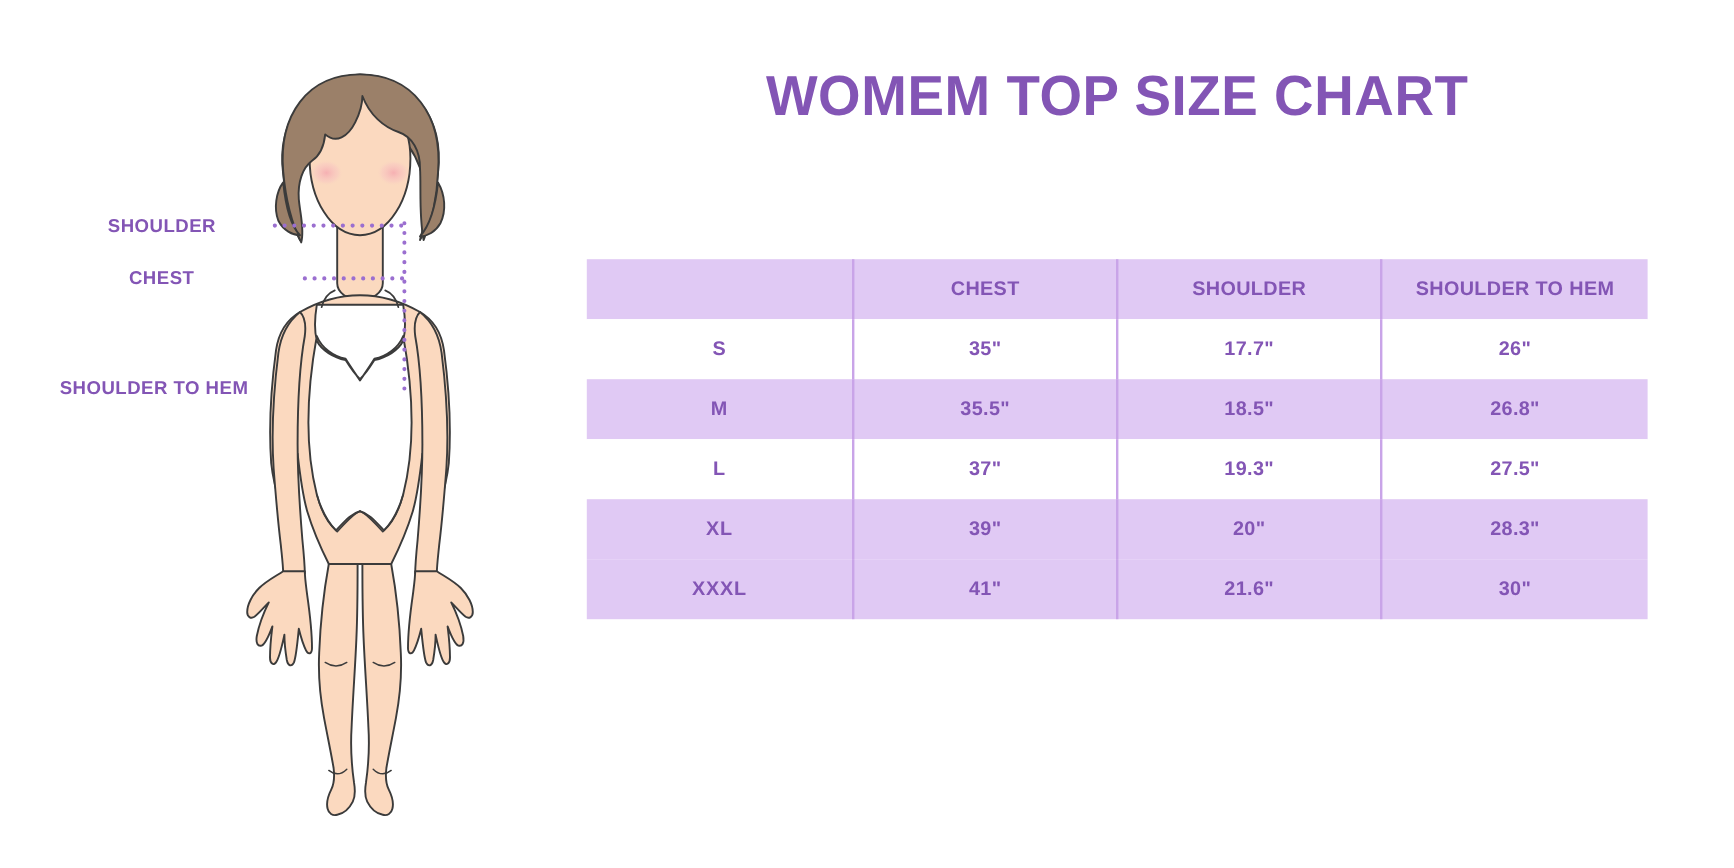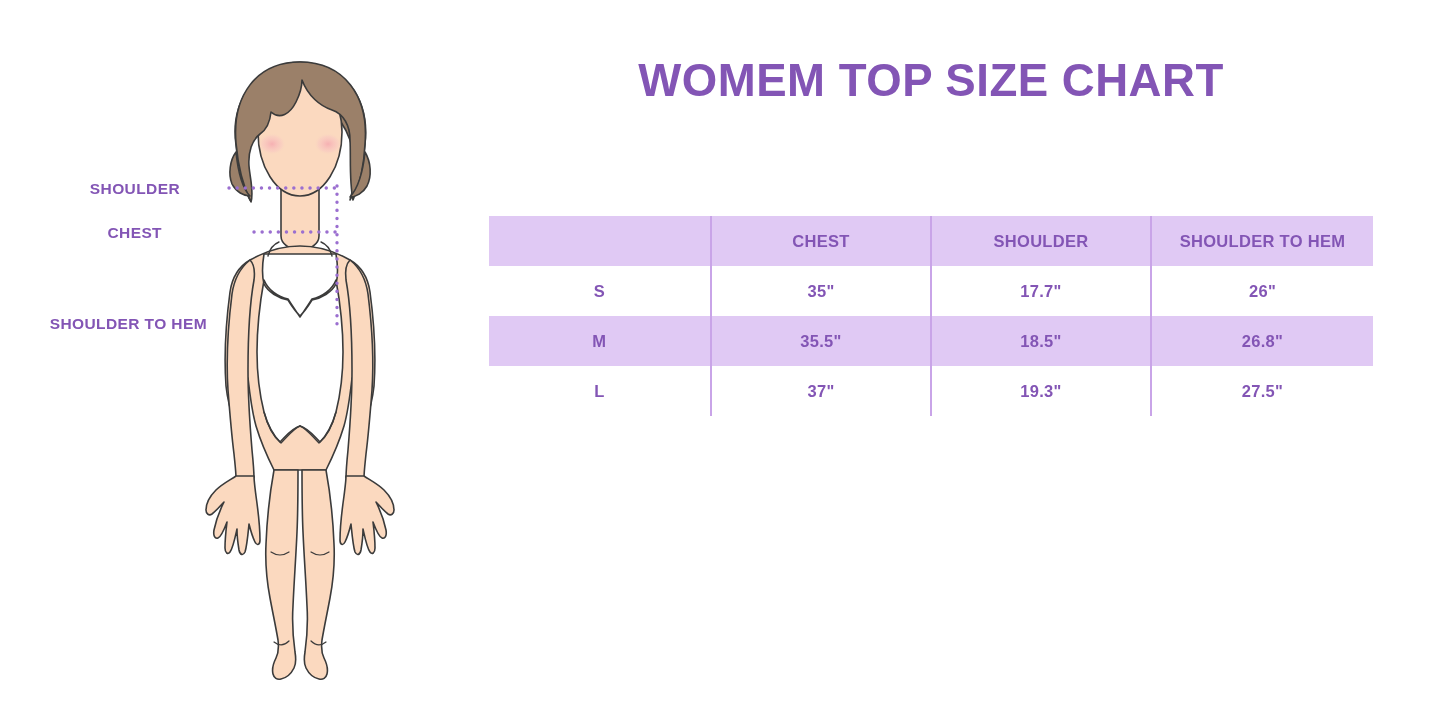--- a/index.html
+++ b/index.html
@@ -349,15 +349,27 @@
         <td>35.5"</td>
         <td>18.5"</td>
         <td>26.8"</td>
       </tr>
       <tr class="row-odd">
         <td class="size-cell">L</td>
         <td>37"</td>
         <td>19.3"</td>
         <td>27.5"</td>
       </tr>
+      <tr class="row-even">
+        <td class="size-cell">XL</td>
+        <td>39"</td>
+        <td>20"</td>
+        <td>28.3"</td>
+      </tr>
+      <tr class="row-even">
+        <td class="size-cell">XXXL</td>
+        <td>41"</td>
+        <td>21.6"</td>
+        <td>30"</td>
+      </tr>
     </tbody>
   </table>
 </div>
 
 </body></html>

